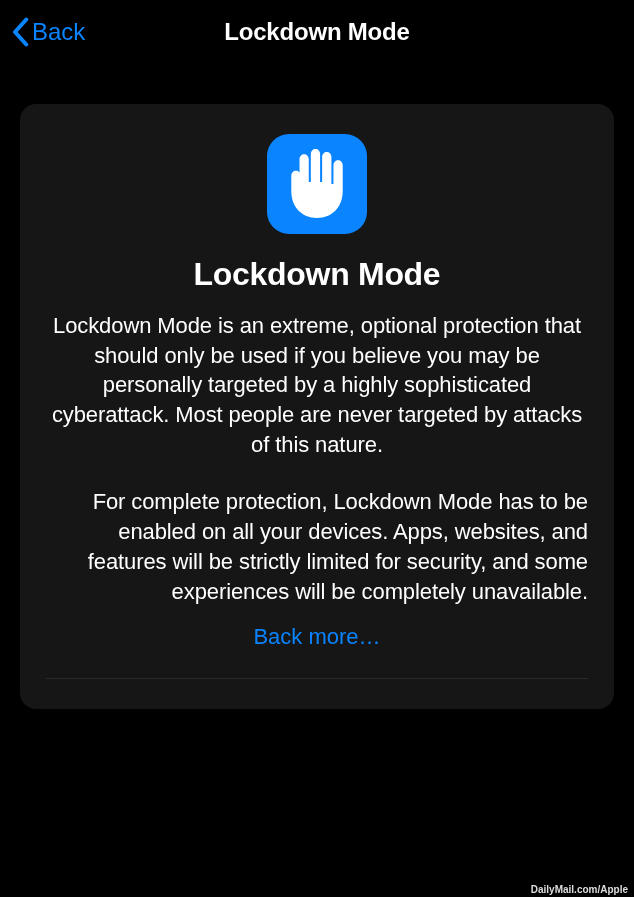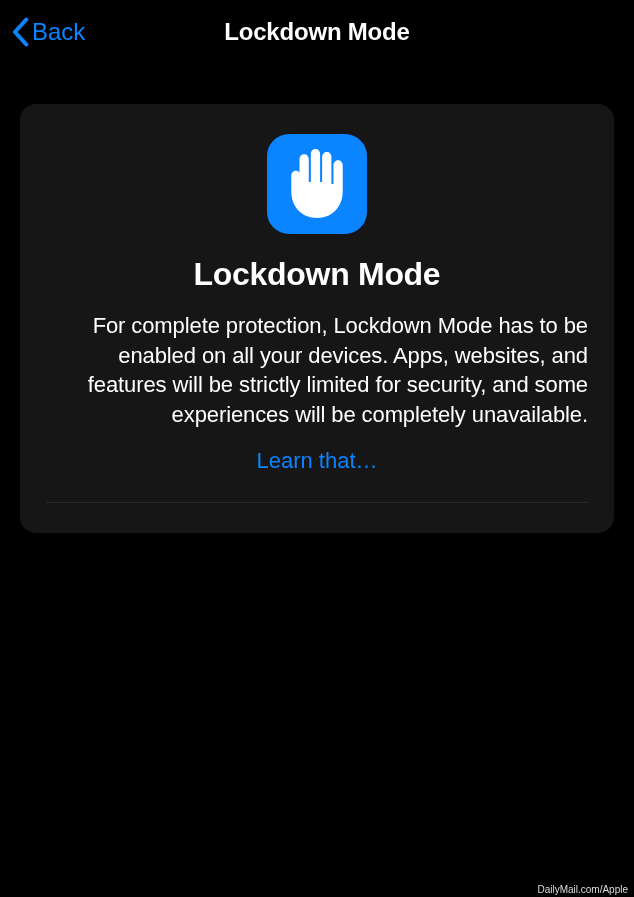--- a/index.html
+++ b/index.html
@@ -109,21 +109,21 @@
       cursor: pointer;
       background: none;
       border: none;
     }
     .attribution {
       position: absolute;
       bottom: 2px;
       right: 6px;
       color: #ddd;
       font-size: 10px;
-      font-weight: 400;
+      font-weight: 700;
     }
   </style>
 </head>
 <body>
 
 <div class="nav-bar">
   <div class="back-button">
     <svg viewBox="0 0 14 24">
       <path d="M12 2 L3 12 L12 22" stroke="#0a84ff" stroke-width="3.2" fill="none" stroke-linecap="round" stroke-linejoin="round"></path>
     </svg>
@@ -132,18 +132,19 @@
   <div class="nav-title">Lockdown Mode</div>
 </div>
 
 <div class="content-card">
   <div class="app-icon">
     <svg viewBox="0 0 60 70">
       <path d="M14 27 C14 24 12 22 9.5 22 C7 22 5 24 5 27 L5 42 C5 57 15 68 30 68 C45 68 55 57 55 42 L55 17 C55 14 53 12 50.5 12 C48 12 46 14 46 17 L46 35 L44 35 L44 9 C44 6 42 4 39.5 4 C37 4 35 6 35 9 L35 33 L33 33 L33 6 C33 3 31 1 28.5 1 C26 1 24 3 24 6 L24 33 L22 33 L22 11 C22 8 20 6 17.5 6 C15 6 13 8 13 11 L13 40 L14 40 Z" fill="#fff"></path>
     </svg>
   </div>
   <div class="content-title">Lockdown Mode</div>
+  <p class="content-paragraph">Lockdown Mode is an extreme, optional protection that should only be used if you believe you may be personally targeted by a highly sophisticated cyberattack. Most people are never targeted by attacks of this nature.</p>
   <p class="content-paragraph">For complete protection, Lockdown Mode has to be enabled on all your devices. Apps, websites, and features will be strictly limited for security, and some experiences will be completely unavailable.</p>
-  <a class="learn-more">Learn that…</a>
+  <a class="learn-more">Back more…</a>
   <hr class="divider">
 </div>
 
 <div class="attribution">DailyMail.com/Apple</div>
 
 </body></html>

